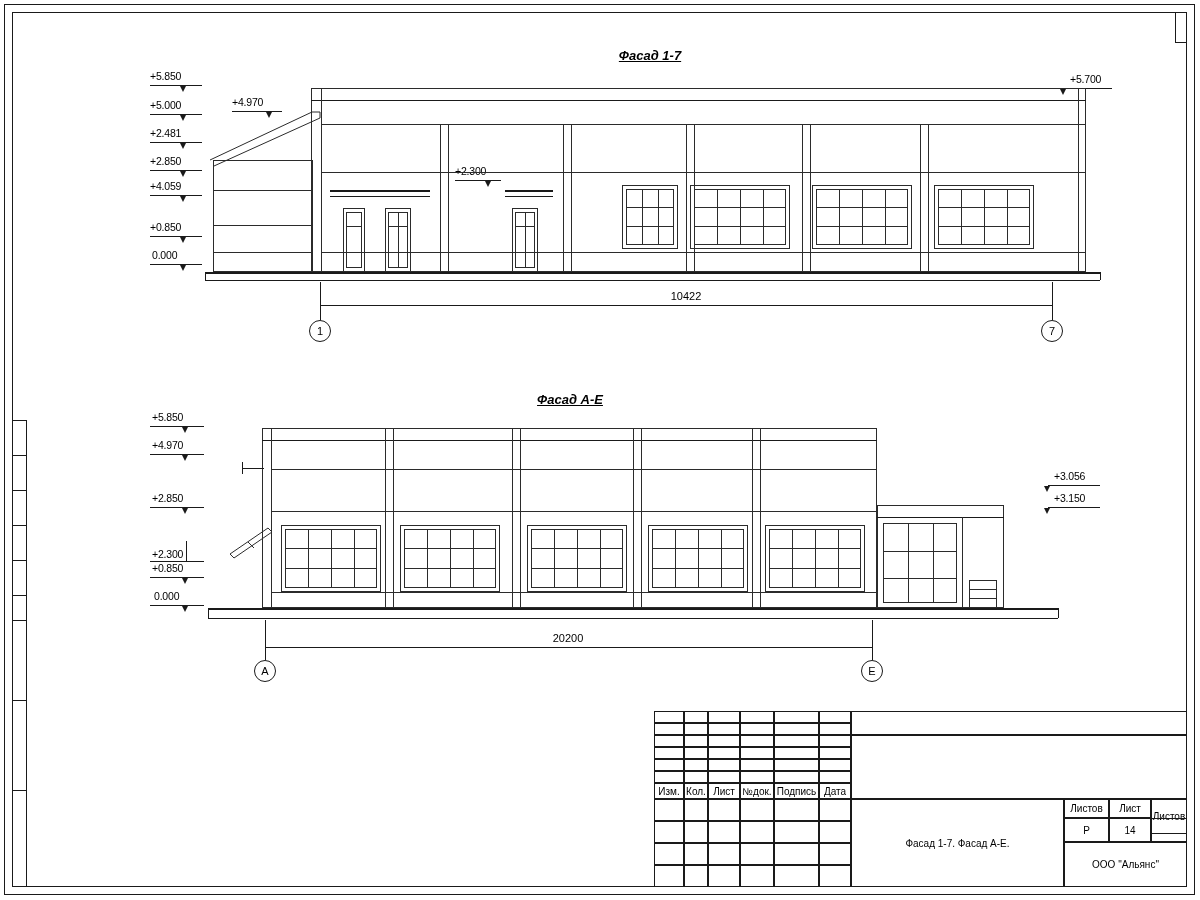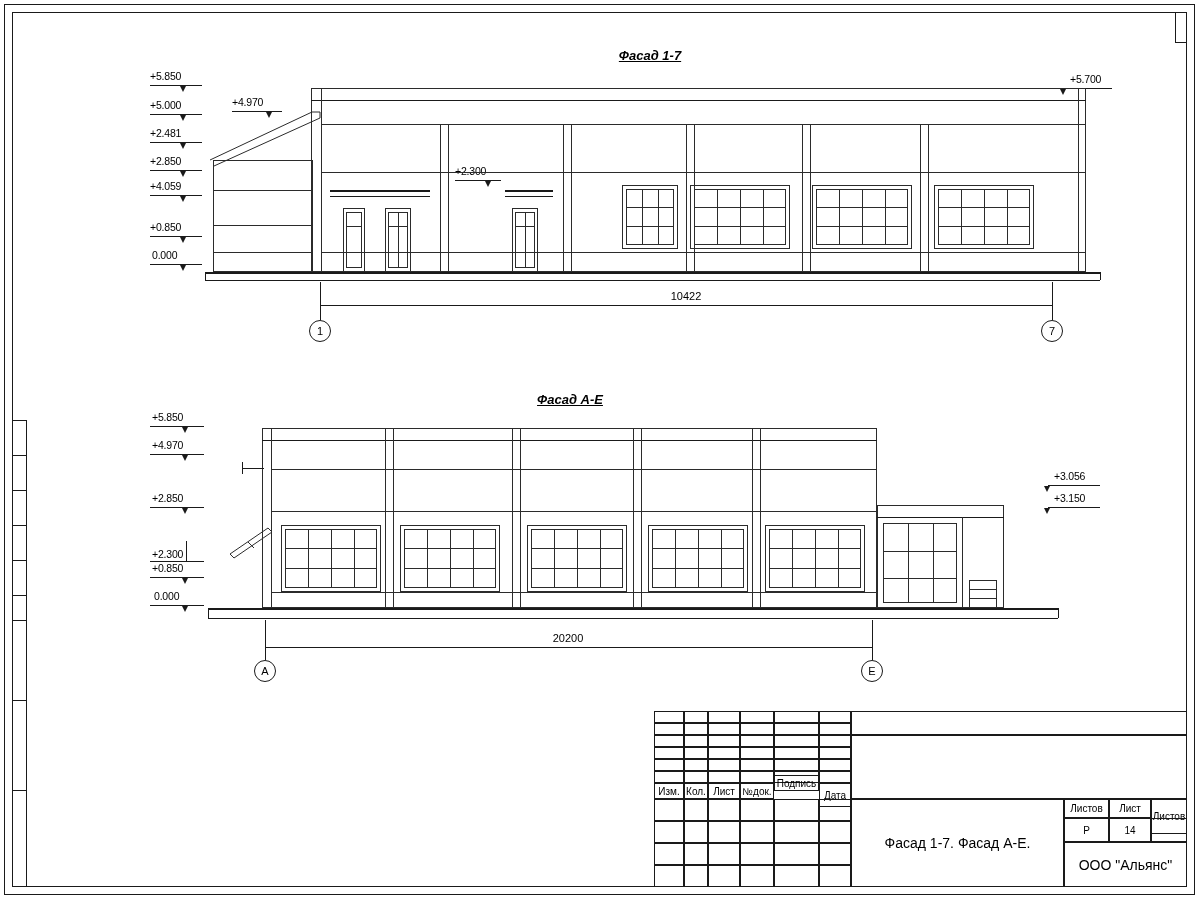--- a/index.html
+++ b/index.html
@@ -105,21 +105,21 @@
     box-sizing: border-box;
     border: 1px solid #1a1a1a;
     font-size: 10px;
     text-align: center;
     overflow: hidden;
     white-space: nowrap;
     display: flex;
     align-items: center;
     justify-content: center;
   }
-  .stamp-cell.big { font-size: 14px; text-align: right; }
+  .stamp-cell.big { font-size: 10px; text-align: right; }
   .vtext {
     position: absolute;
     font-size: 7.5px;
     writing-mode: vertical-rl;
     transform: rotate(180deg);
     white-space: nowrap;
   }
 </style>
 </head>
 <body>
@@ -442,22 +442,22 @@
     <div class="stamp-cell" style="left:30px;  top:60px; width:24px; height:12px;"></div>
     <div class="stamp-cell" style="left:54px;  top:60px; width:32px; height:12px;"></div>
     <div class="stamp-cell" style="left:86px;  top:60px; width:34px; height:12px;"></div>
     <div class="stamp-cell" style="left:120px; top:60px; width:45px; height:12px;"></div>
     <div class="stamp-cell" style="left:165px; top:60px; width:32px; height:12px;"></div>
 
     <div class="stamp-cell" style="left:0px;   top:72px; width:30px; height:16px;">Изм.</div>
     <div class="stamp-cell" style="left:30px;  top:72px; width:24px; height:16px;">Кол.</div>
     <div class="stamp-cell" style="left:54px;  top:72px; width:32px; height:16px;">Лист</div>
     <div class="stamp-cell" style="left:86px;  top:72px; width:34px; height:16px;">№док.</div>
-    <div class="stamp-cell" style="left:120px; top:64px; width:45px; height:16px;">Подпись</div>
-    <div class="stamp-cell" style="left:165px; top:72px; width:32px; height:24px;">Дата</div>
+    <div class="stamp-cell" style="left:120px; top:72px; width:45px; height:16px;">Подпись</div>
+    <div class="stamp-cell" style="left:165px; top:72px; width:32px; height:16px;">Дата</div>
 
     <div class="stamp-cell" style="left:0px;   top:88px;  width:30px; height:22px;"></div>
     <div class="stamp-cell" style="left:30px;  top:88px;  width:24px; height:22px;"></div>
     <div class="stamp-cell" style="left:54px;  top:88px;  width:32px; height:22px;"></div>
     <div class="stamp-cell" style="left:86px;  top:88px;  width:34px; height:22px;"></div>
     <div class="stamp-cell" style="left:120px; top:88px;  width:45px; height:22px;"></div>
     <div class="stamp-cell" style="left:165px; top:88px;  width:32px; height:22px;"></div>
 
     <div class="stamp-cell" style="left:0px;   top:110px; width:30px; height:22px;"></div>
     <div class="stamp-cell" style="left:30px;  top:110px; width:24px; height:22px;"></div>

